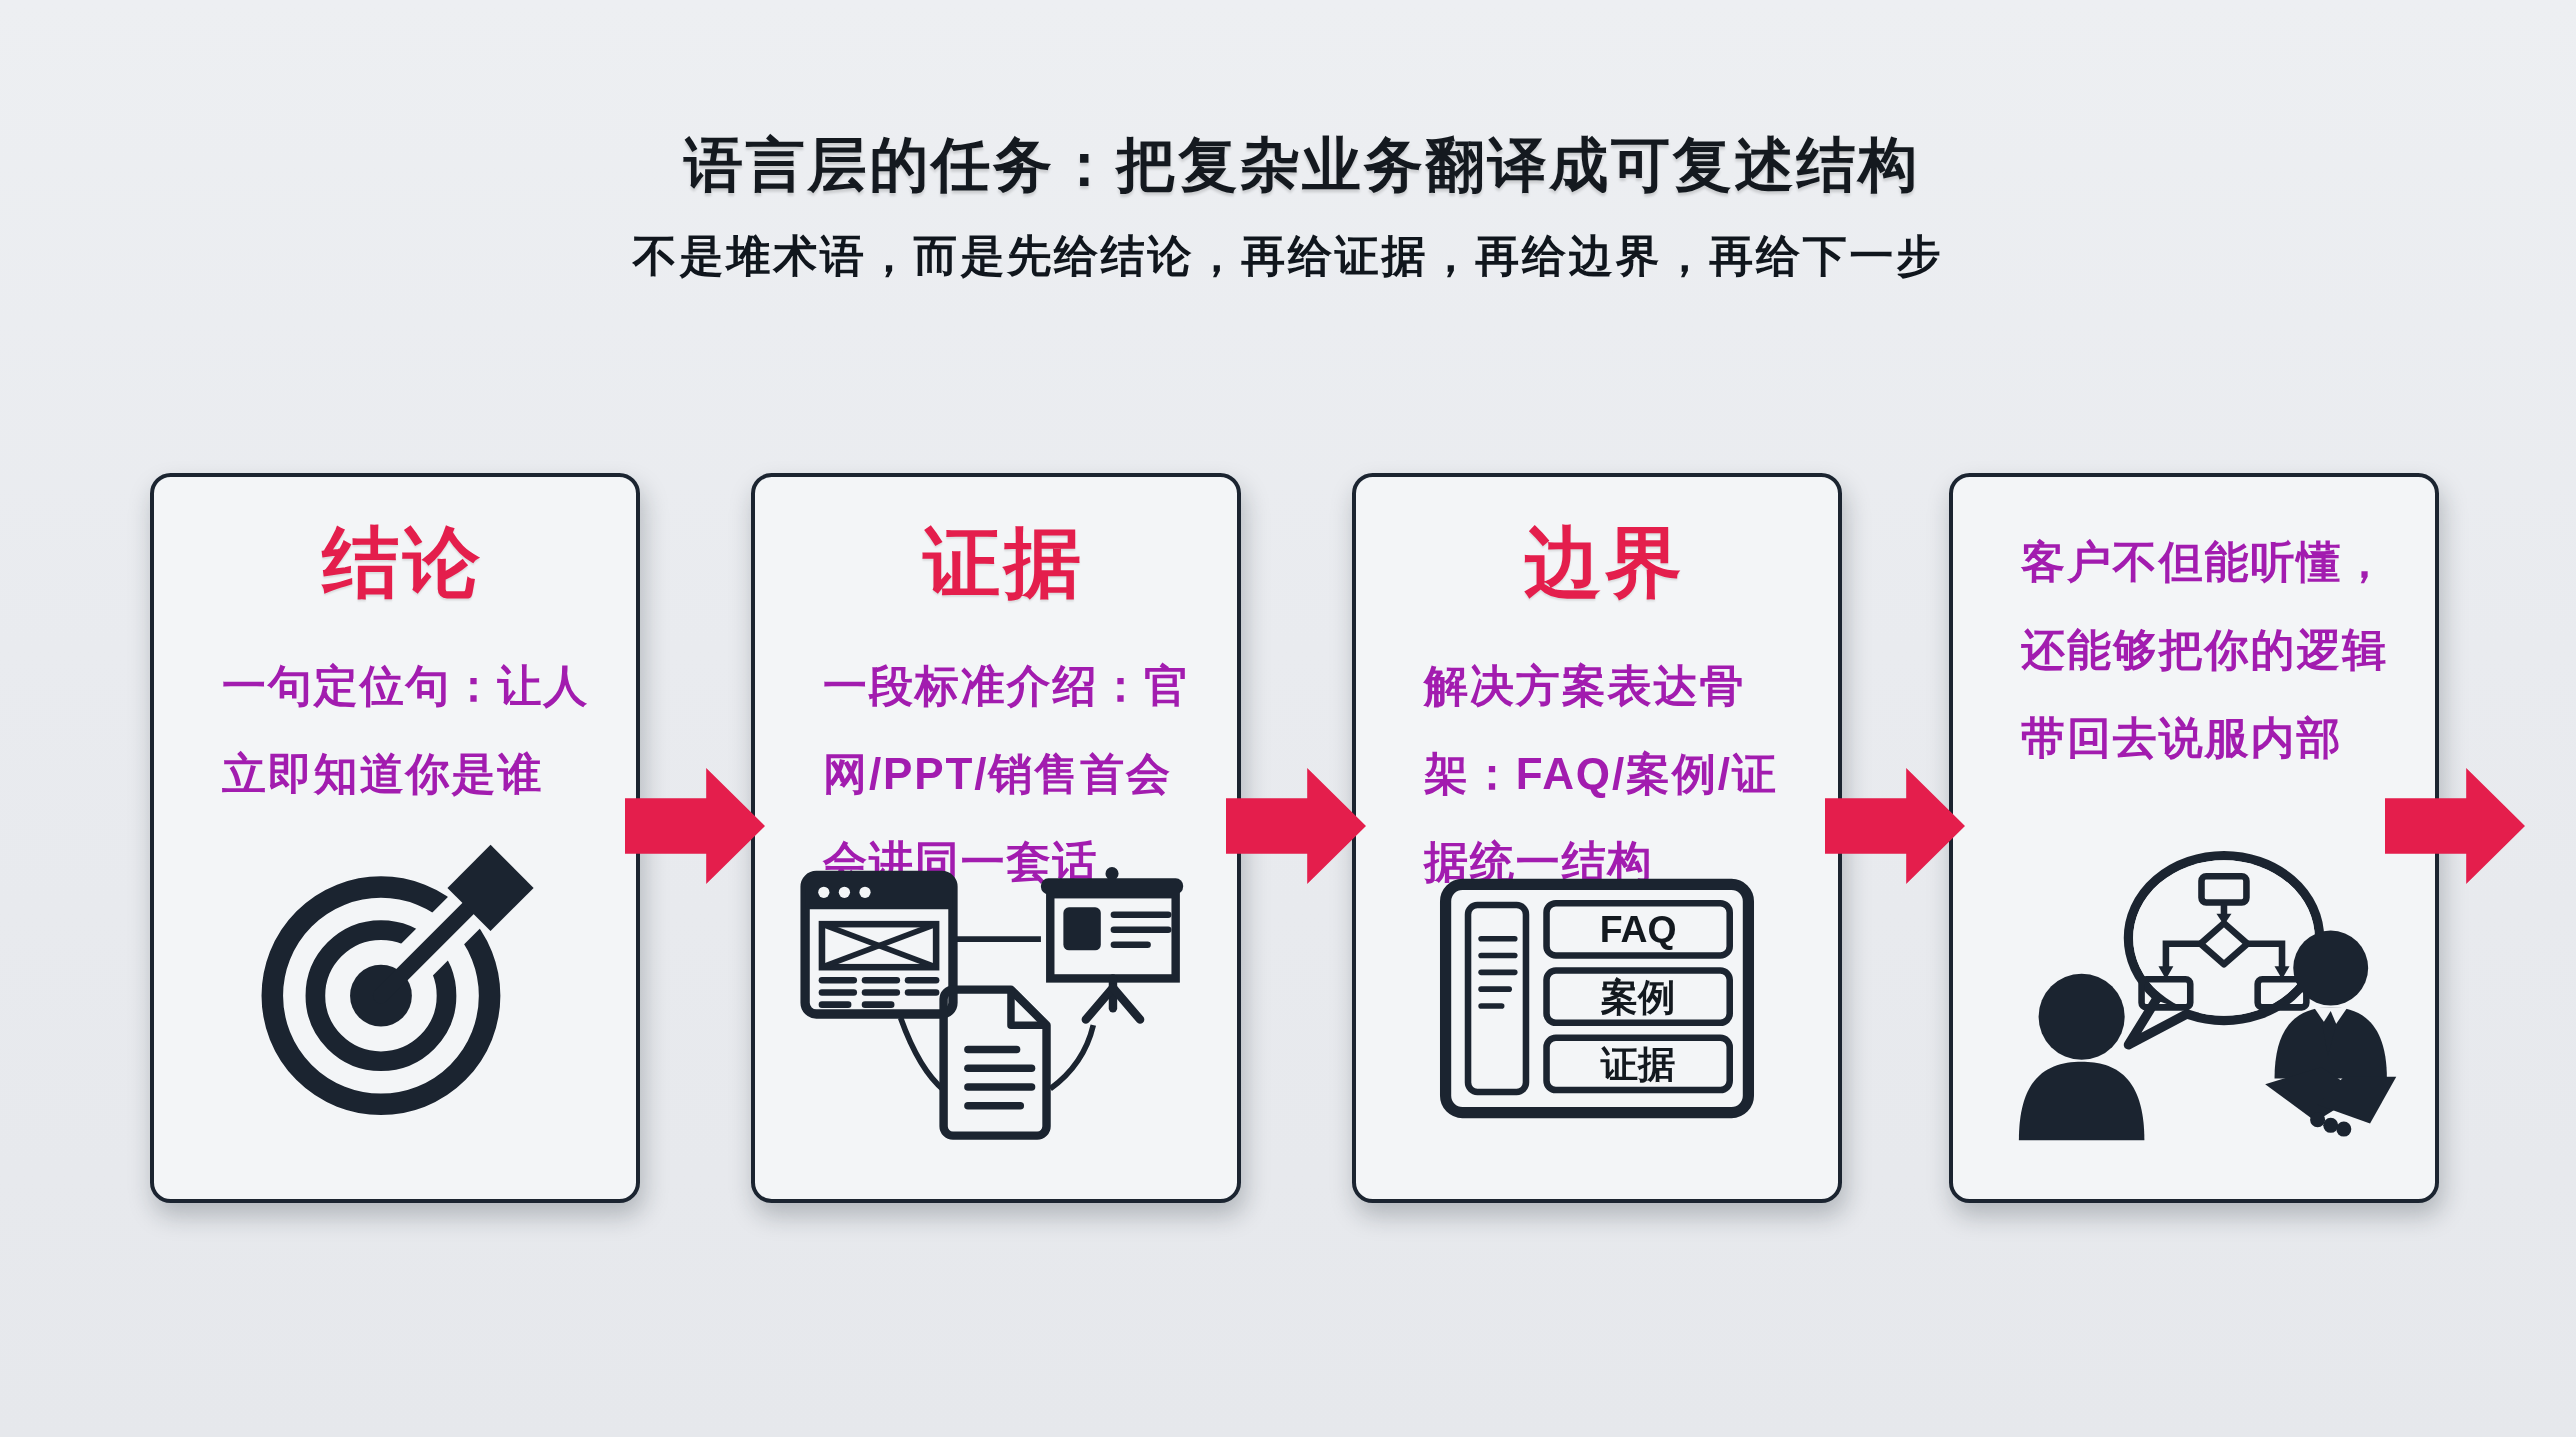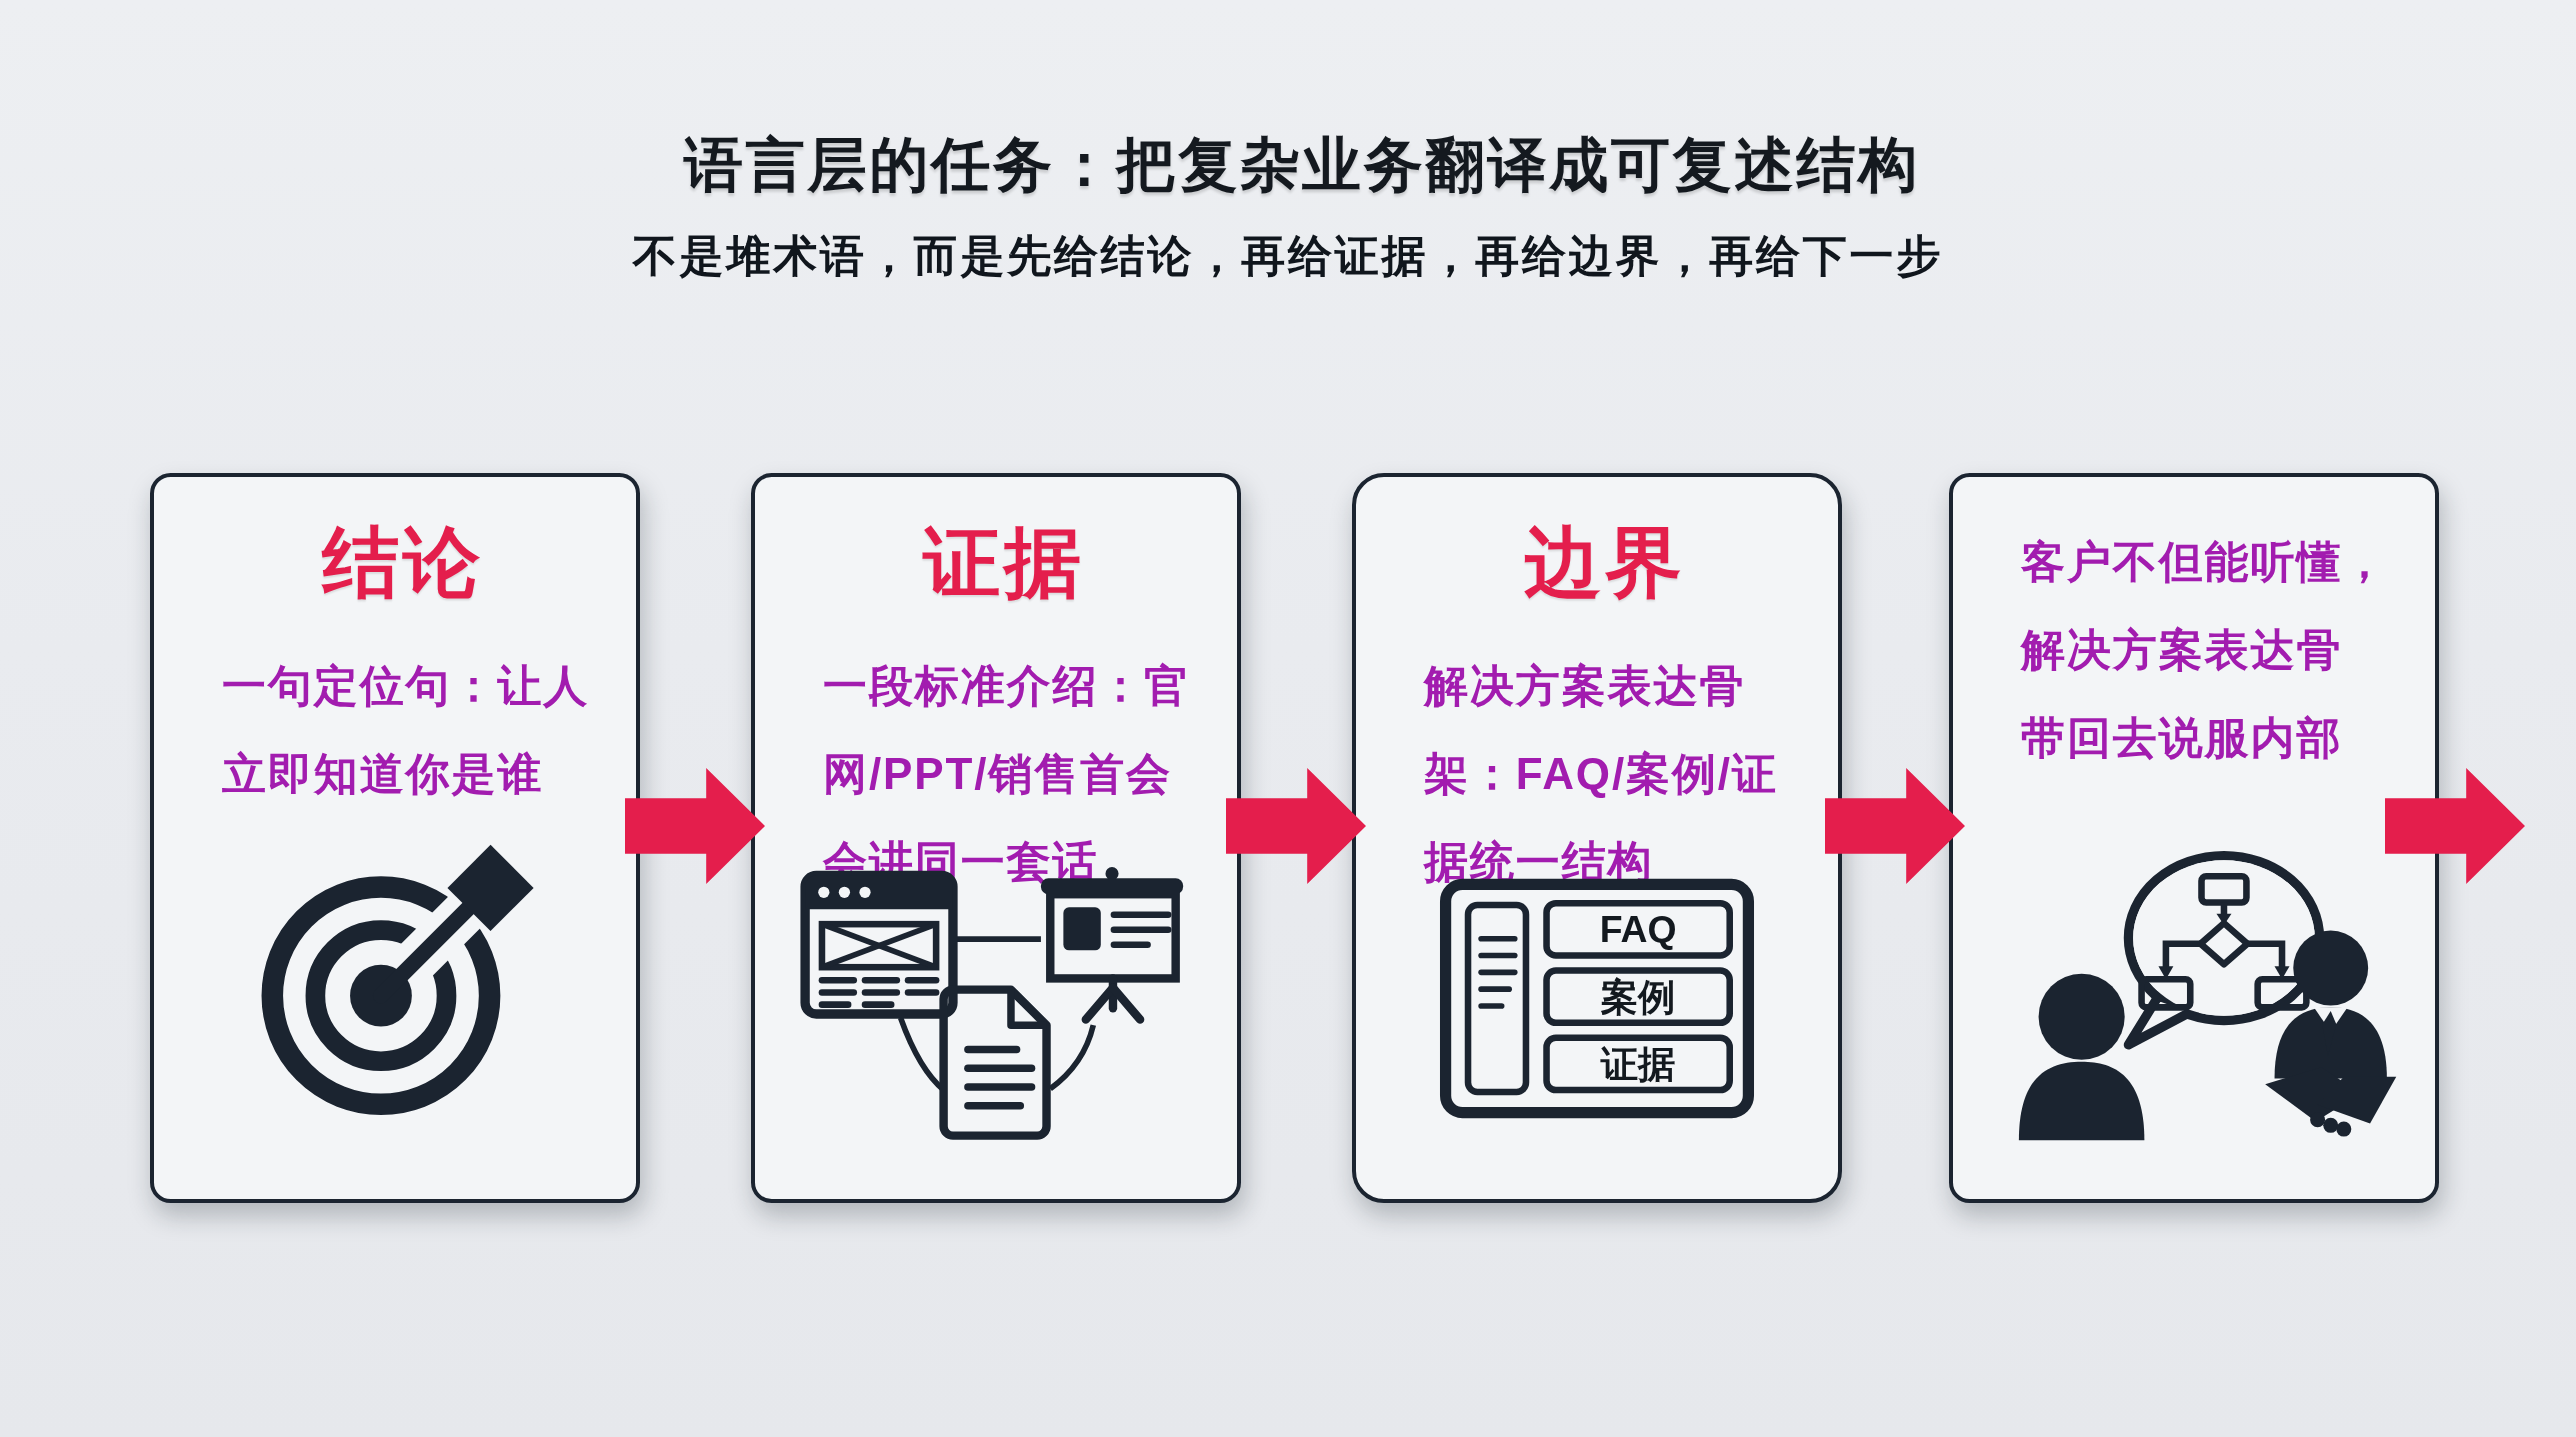--- a/index.html
+++ b/index.html
@@ -18,21 +18,21 @@
     position:absolute;top:227px;left:0;width:100%;
     text-align:center;font-size:44px;font-weight:700;color:#10161D;
     letter-spacing:2.8px;
   }
   .card{
     position:absolute;top:473px;width:490px;height:730px;box-sizing:border-box;
     background:#F3F5F7;border:4.7px solid #1B2430;border-radius:20.6px;
     box-shadow:3.7px 13px 24px rgba(25,35,45,.25);
     padding-left:16px;
   }
-  .card-1{left:150px;} .card-2{left:751px;} .card-3{left:1352px;border-radius:32px;} .card-4{left:1949px;}
+  .card-1{left:150px;} .card-2{left:751px;} .card-3{left:1352px;} .card-4{left:1949px;}
   .card-title{
     margin-top:47px;text-align:center;
     font-size:77px;font-weight:900;color:#E41E4C;letter-spacing:3.7px;line-height:1;
     text-shadow:0 1.9px 1.9px rgba(0,0,0,.10);
   }
   .card-desc{
     margin:41px 36px 0 52px;
     font-size:44px;line-height:88px;font-weight:600;color:#a21caf;
     letter-spacing:1.9px;white-space:pre-line;word-break:break-all;
   }
@@ -169,21 +169,21 @@
       <g>
         <rect class="st" x="116" y="172" width="196" height="56" rx="10" stroke-width="7"></rect>
         <text x="214" y="214" font-size="40" text-anchor="middle">证据</text>
       </g>
     </svg>
   </div>
 </div>
 
 <div class="card card-4">
   <div class="card-desc">客户不但能听懂，
-解决方案表达骨
+还能够把你的逻辑
 带回去说服内部</div>
   <div class="icon-wrap iw-4">
     <svg width="412" height="300" viewBox="0 0 440 320">
 
       <g>
         <circle class="fl" cx="100" cy="180" r="46"></circle>
         <path class="fl" d="M33,312 C33,244 64,228 100,228 C136,228 167,244 167,312 Z"></path>
       </g>
 
       <g>

